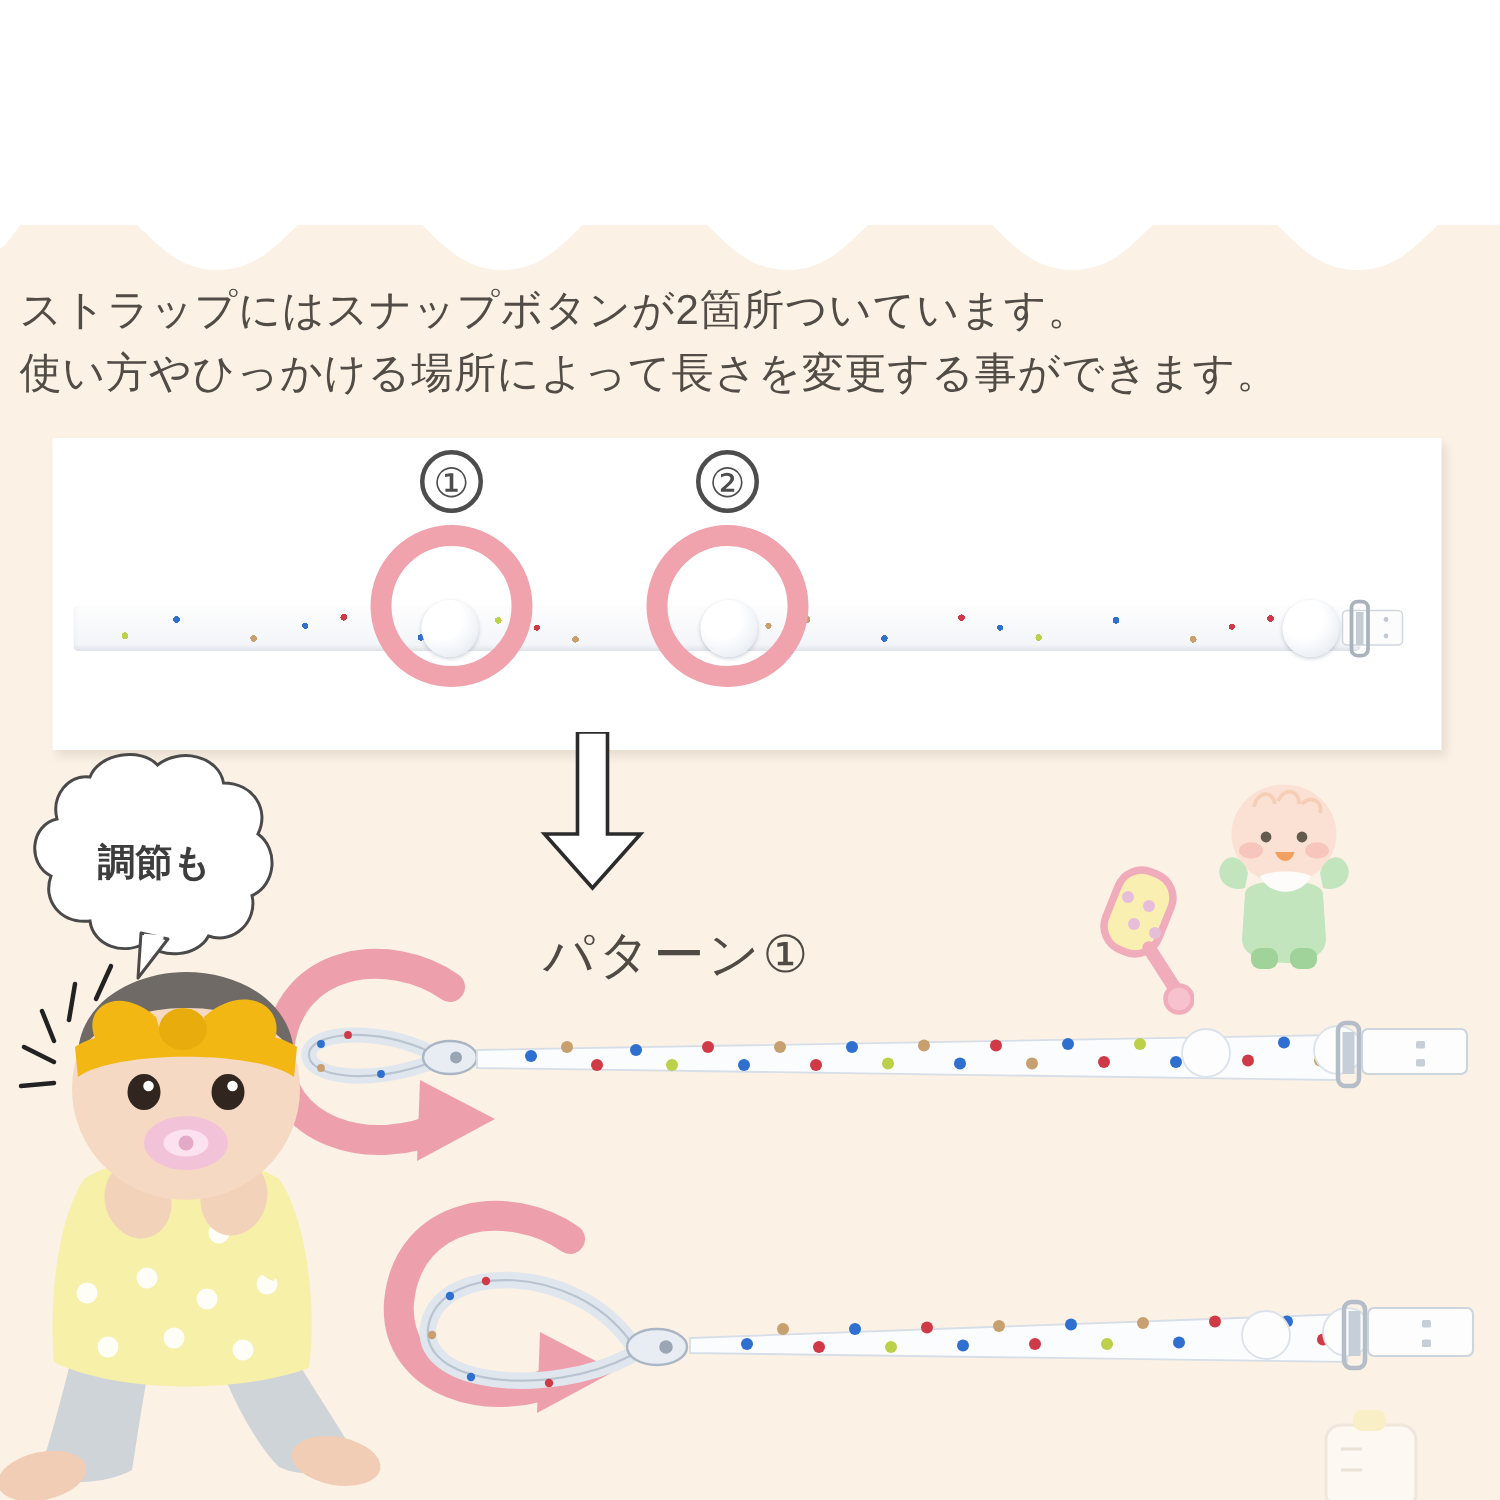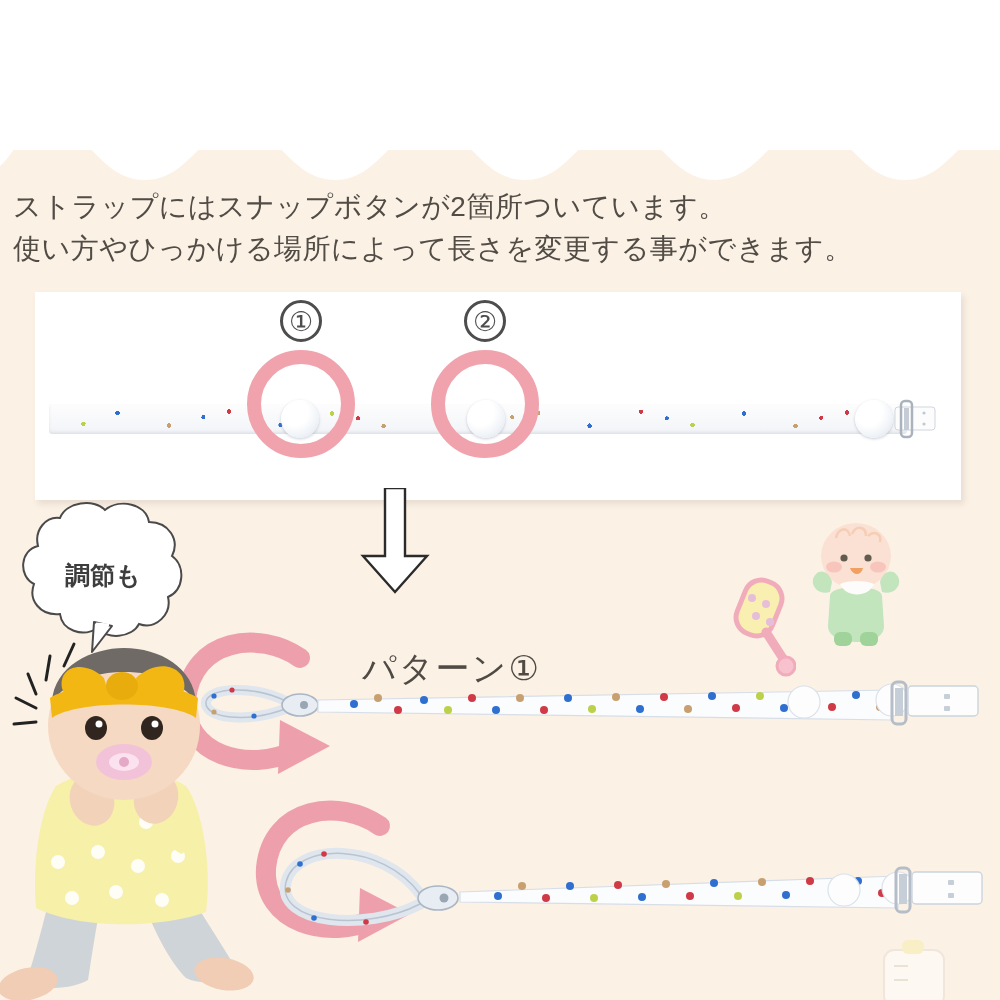--- a/index.html
+++ b/index.html
@@ -169,21 +169,21 @@
 
   
   .pattern-label {
     position: absolute;
     font-size: 34px;
     color: #4f4a44;
     letter-spacing: 2px;
     z-index: 7;
     white-space: nowrap;
   }
-  .pat1-label { left: 362px; top: 614px; margin-top: 32px; }
+  .pat1-label { left: 362px; top: 614px; }
   .pat2-label { left: 452px; top: 806px; }
 
   .round-arrow { position: absolute; z-index: 5; }
   .ra1 { left: 168px; top: 628px; }
   .ra2 { left: 248px; top: 796px; }
 
   .strap-row { position: absolute; z-index: 6; }
   .sr1 { left: 192px; top: 664px; }
   .sr2 { left: 262px; top: 838px; }
 </style>

